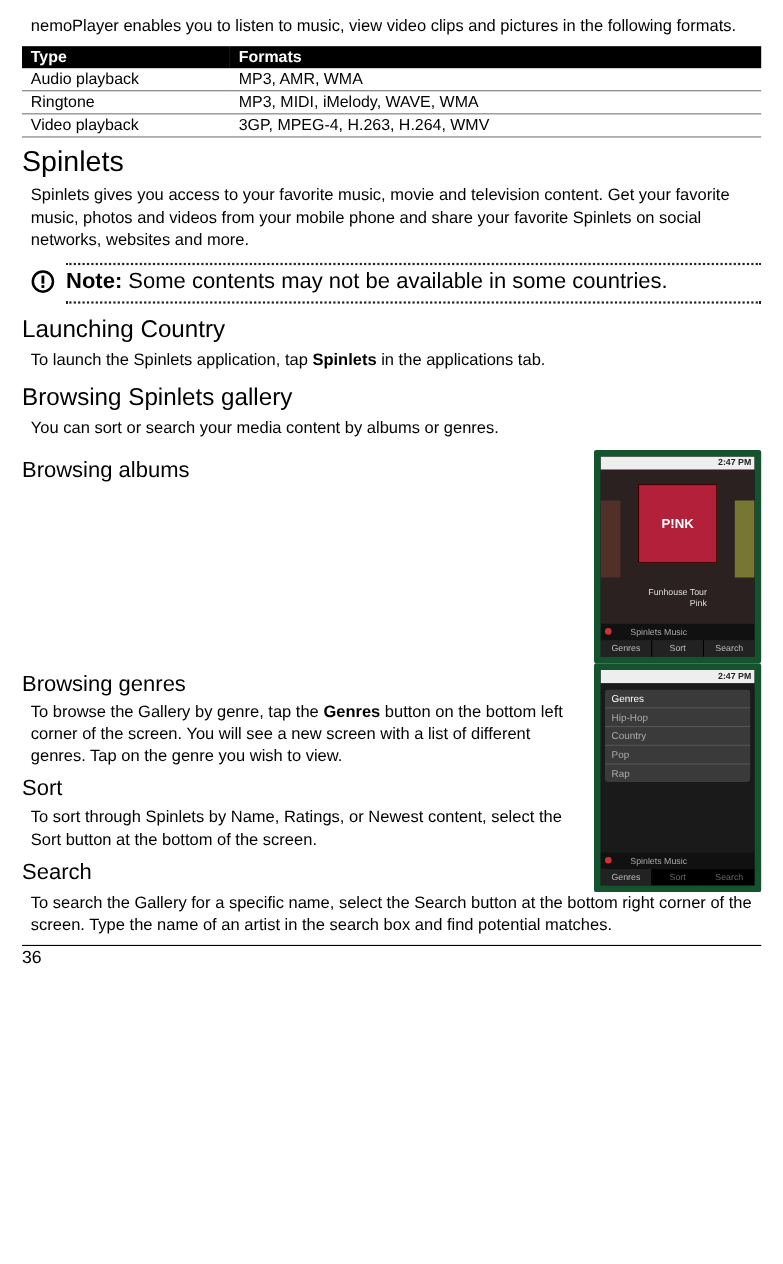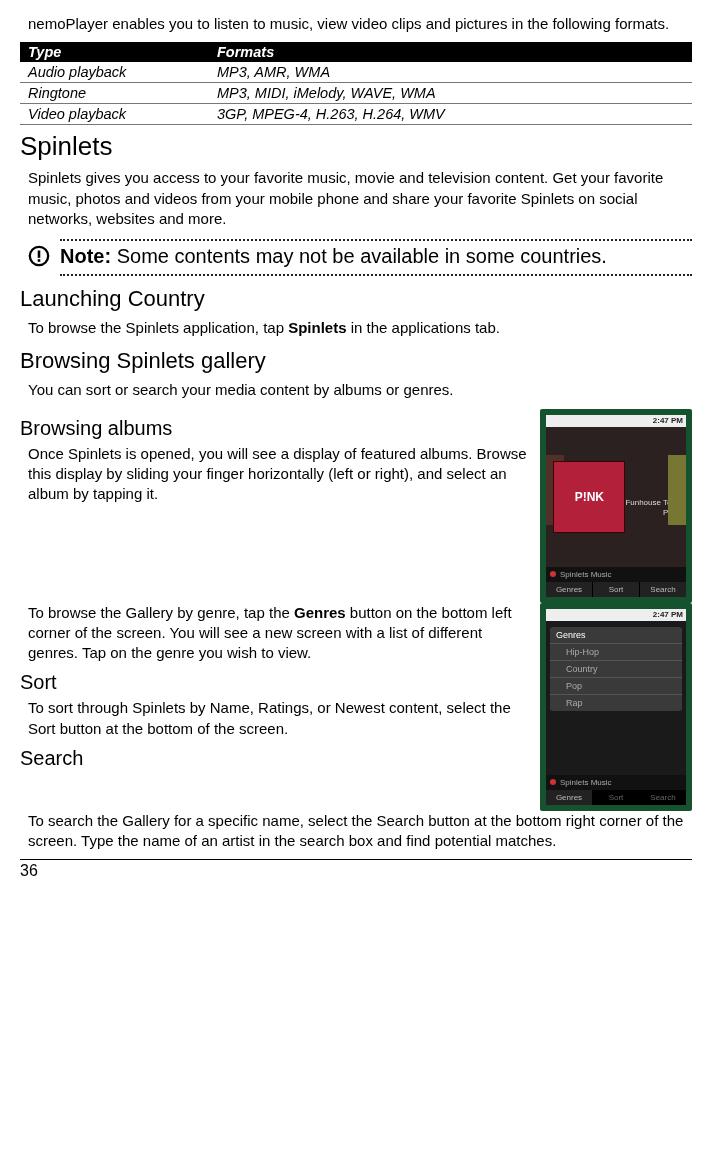--- a/index.html
+++ b/index.html
@@ -19,21 +19,20 @@
     line-height: 1.35;
   }
   .indent {
     margin-left: 8px;
   }
   table.formats {
     width: 100%;
     border-collapse: collapse;
     margin-bottom: 4px;
     font-size: 14.5px;
-    font-style: italic;
   }
   table.formats th {
     background: #000;
     color: #fff;
     text-align: left;
     font-weight: bold;
     padding: 2px 6px 2px 8px;
   }
   table.formats td {
     padding: 2px 6px 2px 8px;
@@ -106,21 +105,21 @@
     justify-content: flex-end;
     align-items: center;
     padding: 0 3px;
     font-size: 8px;
     font-weight: bold;
   }
   .album-area {
     height: 140px;
     background: #2b2120;
     display: flex;
-    flex-direction: row;
+    flex-direction: column;
     align-items: center;
     justify-content: center;
     position: relative;
     overflow: hidden;
   }
   .album-cover {
     width: 70px;
     height: 70px;
     background: #b3203a;
     border: 1px solid #400;
@@ -144,21 +143,21 @@
     text-align: right;
     line-height: 1.2;
   }
   .brandbar {
     background: #111;
     color: #aaa;
     font-size: 8px;
     padding: 3px 4px;
     display: flex;
     align-items: center;
-    gap: 4px;
+    gap: 17px;
   }
   .brandbar .logo-dot{width:6px;height:6px;background:#c33;border-radius:50%;}
   .tabbar {
     display: flex;
     background: #222;
     color: #bbb;
     font-size: 8px;
   }
   .tabbar > div {
     flex: 1;
@@ -174,21 +173,21 @@
     color: #ccc;
     font-size: 9px;
   }
   .genre-panel .hdr {
     padding: 3px 6px;
     color: #fff;
     font-size: 9px;
     border-bottom:1px solid #555;
   }
   .genre-panel .item {
-    padding: 3px 16px;
+    padding: 3px 6px;
     border-bottom: 1px solid #555;
     color:#aaa;
   }
   .genre-panel .item:last-child{border-bottom:none;}
   .genre-body {
     height: 148px;
     background: #1a1a1a;
   }
   .tabbar .active { background: #000; color:#666; }
   .pagefoot {
@@ -237,30 +236,29 @@
     </svg>
     <div class="note-content">
       <hr class="dashed">
       <span class="note-text"><span class="bold">Note:</span><span> Some contents may not be available in some countries.</span></span>
       <hr class="dashed">
     </div>
   </div>
 
   <h2 class="subsection">Launching Country</h2>
   <p class="body-text indent">
-    <span>To browse the Spinlets application, tap </span><span class="bold">Spinlets</span><span> in the applications tab.</span>
+    <span>To launch the Spinlets application, tap </span><span class="bold">Spinlets</span><span> in the applications tab.</span>
   </p>
 
   <h2 class="subsection">Browsing Spinlets gallery</h2>
   <p class="body-text indent">You can sort or search your media content by albums or genres.</p>
 
   <div class="row-with-image">
     <div class="textcol">
       <h3 class="subsub">Browsing albums</h3>
-      <p class="body-text indent">Once Spinlets is opened, you will see a display of featured albums. Browse this display by sliding your finger horizontally (left or right), and select an album by tapping it.</p>
     </div>
     <div class="screenshot">
       <div class="statusbar">
           <span>2:47 PM</span>
         </div>
       <div class="album-area">
         <div class="album-side left"></div>
         <div class="album-side right"></div>
         <div class="album-cover">P!NK</div>
         <div class="album-caption">
@@ -275,20 +273,21 @@
       <div class="tabbar">
         <div>Genres</div>
         <div>Sort</div>
         <div>Search</div>
       </div>
     </div>
   </div>
 
   <div class="row-with-image">
     <div class="textcol">
+      <h3 class="subsub">Browsing genres</h3>
       <p class="body-text indent">
         <span>To browse the Gallery by genre, tap the </span><span class="bold">Genres</span><span> button on the bottom left corner of the screen. You will see a new screen with a list of different genres. Tap on the genre you wish to view.</span>
       </p>
       <h3 class="subsub">Sort</h3>
       <p class="body-text indent">To sort through Spinlets by Name, Ratings, or Newest content, select the Sort button at the bottom of the screen.</p>
       <h3 class="subsub">Search</h3>
     </div>
     <div class="screenshot">
       <div class="statusbar">
           <span>2:47 PM</span>

